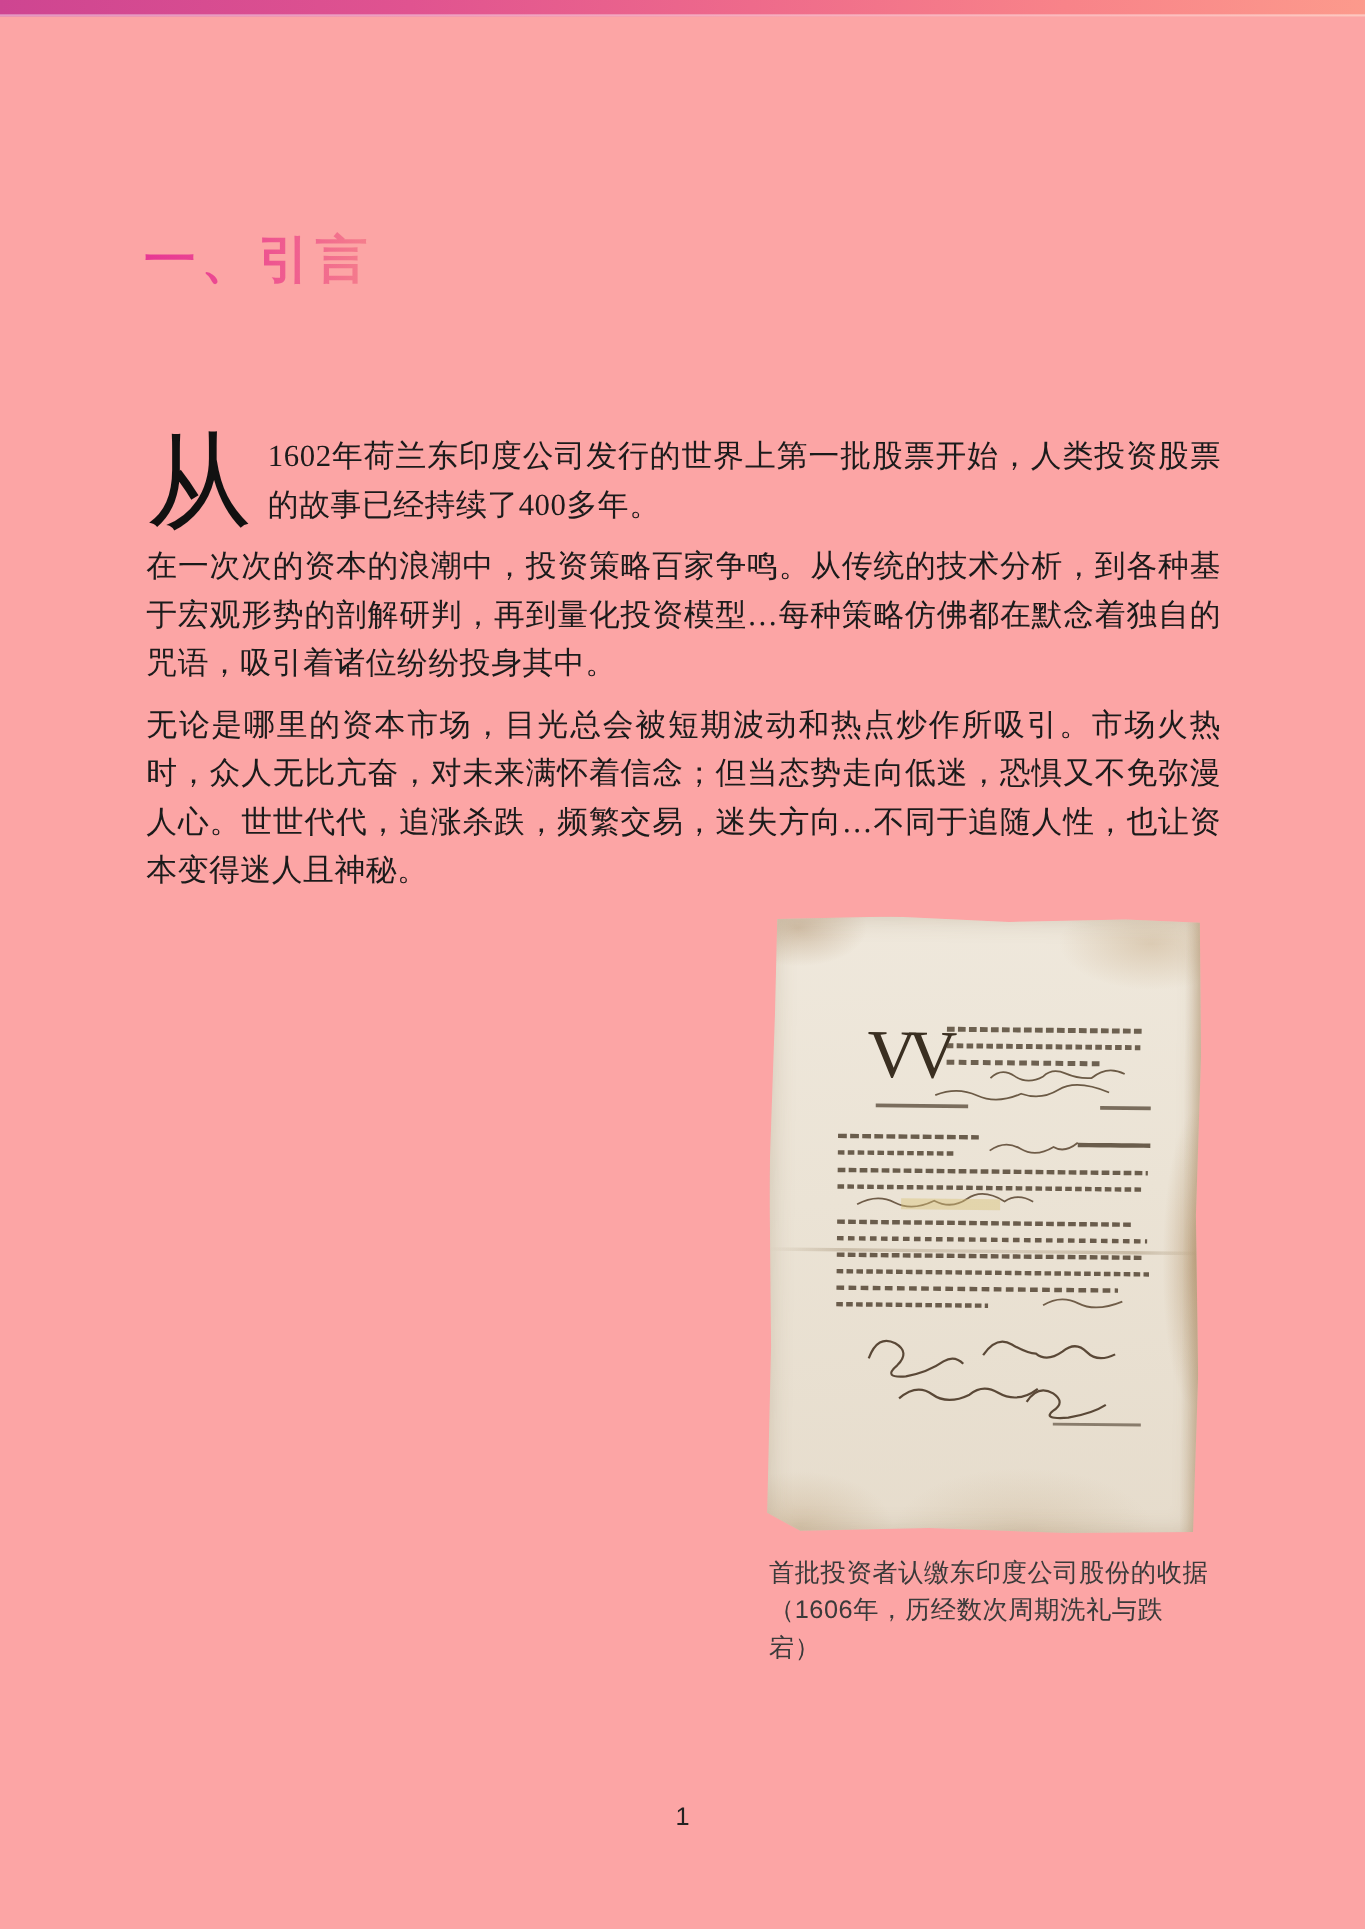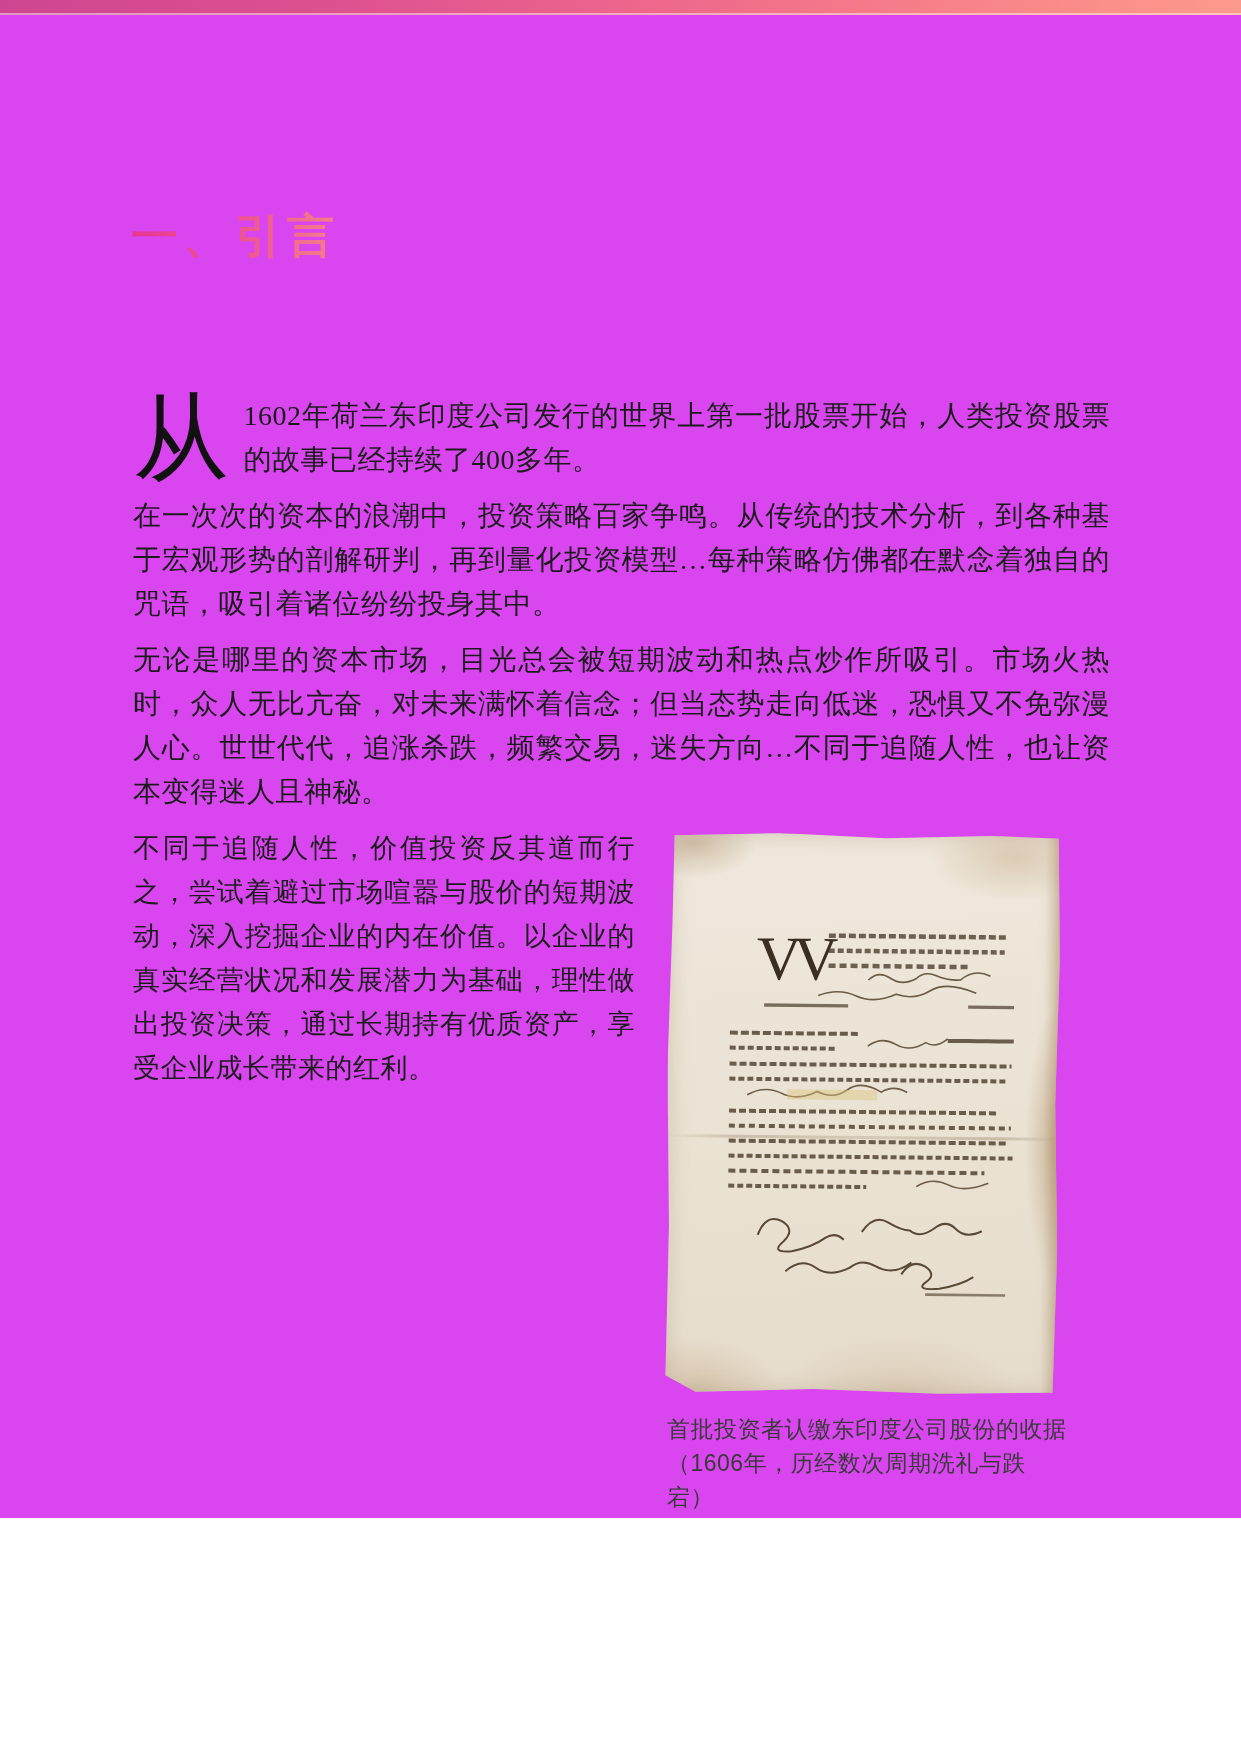--- a/index.html
+++ b/index.html
@@ -1,20 +1,20 @@
 <!DOCTYPE html>
 <html lang="zh"><head>
 <meta charset="utf-8">
 <style>
   html,body{margin:0;padding:0;background:#ffffff;}
   .page{
     position:relative;
-    width:1241px;height:1518px;
+    width:1241px;height:1754px;
     margin:0 auto;
-    background:#d946ef;
+    background:#fca5a5;
     overflow:hidden;
     font-family:"Liberation Serif","DejaVu Serif",serif;
     color:#1b1b1b;
   }
   
   .top-bar{
     position:absolute;top:0;left:0;right:0;height:15px;
     background:linear-gradient(90deg,#ce4591 0%,#e05390 30%,#ee6a8b 55%,#f88389 78%,#fc9a8c 100%);
   }
   .top-bar::after{
@@ -44,21 +44,21 @@
   .dropcap{
     float:left;
     font-size:96px;line-height:82px;
     padding:4px 14px 0 0;
     color:#111;
   }
   
   .columns{display:flex;align-items:flex-start;}
   .left-col{width:502px;flex:0 0 auto;}
   .left-col p.body{font-size:27px;}
-  .figure-col{margin-left:32px;width:402px;flex:0 0 auto;margin-top:8px;}
+  .figure-col{margin-left:64px;width:402px;flex:0 0 auto;margin-top:8px;}
   figure{margin:0;padding:0;}
   
   .paper{
     position:relative;
     width:392px;height:560px;
     transform:rotate(0.6deg);
     background:
       radial-gradient(ellipse 120px 60px at 88% 4%, rgba(186,152,108,0.35), transparent 70%),
       radial-gradient(ellipse 40px 180px at 99% 55%, rgba(172,136,92,0.45), transparent 75%),
       radial-gradient(ellipse 90px 50px at 6% 2%, rgba(165,130,90,0.40), transparent 70%),
@@ -101,21 +101,20 @@
 
   <div class="text-block">
 
     <p class="body"><span class="dropcap">从</span><span>1602年荷兰东印度公司发行的世界上第一批股票开始，人类投资股票的故事已经持续了400多年。</span></p>
 
     <p class="body">在一次次的资本的浪潮中，投资策略百家争鸣。从传统的技术分析，到各种基于宏观形势的剖解研判，再到量化投资模型…每种策略仿佛都在默念着独自的咒语，吸引着诸位纷纷投身其中。</p>
     <p class="body">无论是哪里的资本市场，目光总会被短期波动和热点炒作所吸引。市场火热时，众人无比亢奋，对未来满怀着信念；但当态势走向低迷，恐惧又不免弥漫人心。世世代代，追涨杀跌，频繁交易，迷失方向…不同于追随人性，也让资本变得迷人且神秘。</p>
 
     <div class="columns">
       <div class="left-col">
-        <p class="body">不同于追随人性，价值投资反其道而行之，尝试着避过市场喧嚣与股价的短期波动，深入挖掘企业的内在价值。以企业的真实经营状况和发展潜力为基础，理性做出投资决策，通过长期持有优质资产，享受企业成长带来的红利。</p>
       </div>
 
       <div class="figure-col">
         <figure>
           <div class="paper">
             <svg width="392" height="560" viewBox="0 0 392 560">
 
               <text x="88" y="146" font-family="Liberation Serif, DejaVu Serif, serif" font-size="62" letter-spacing="-8" fill="#3a2f21">VV</text>
 
               <g stroke="#4a3b2a" stroke-width="4.5" opacity="0.78">

